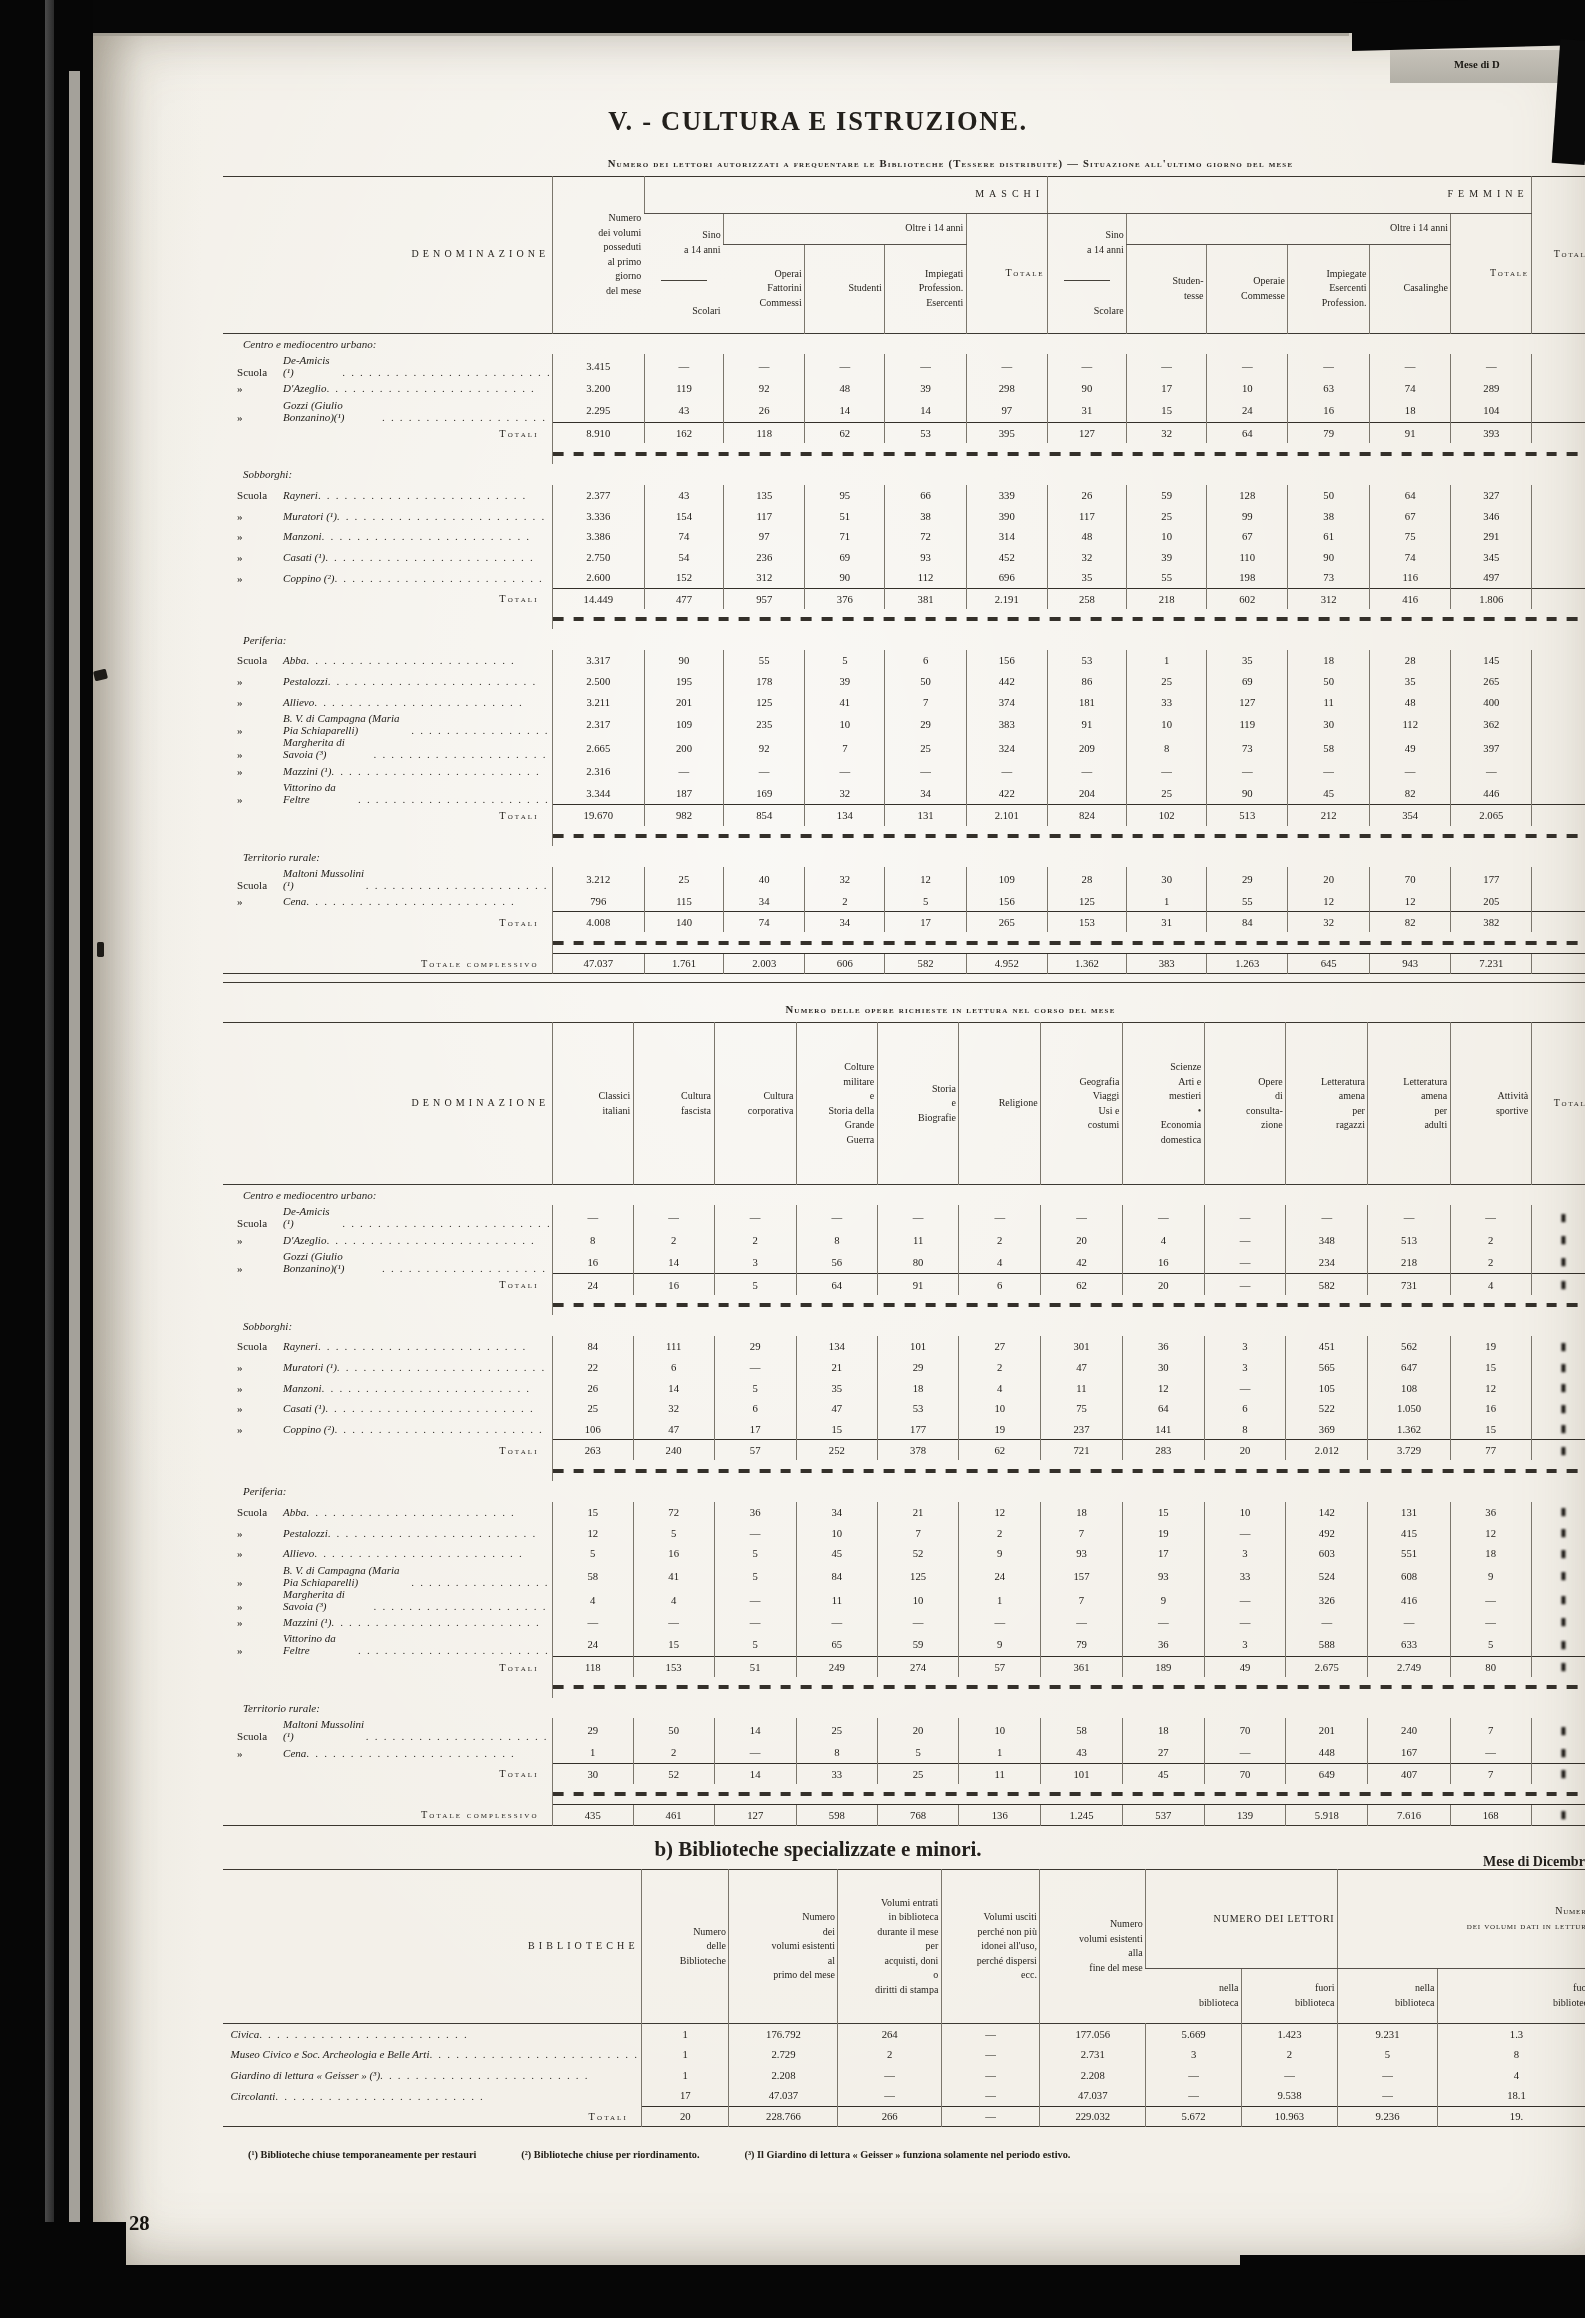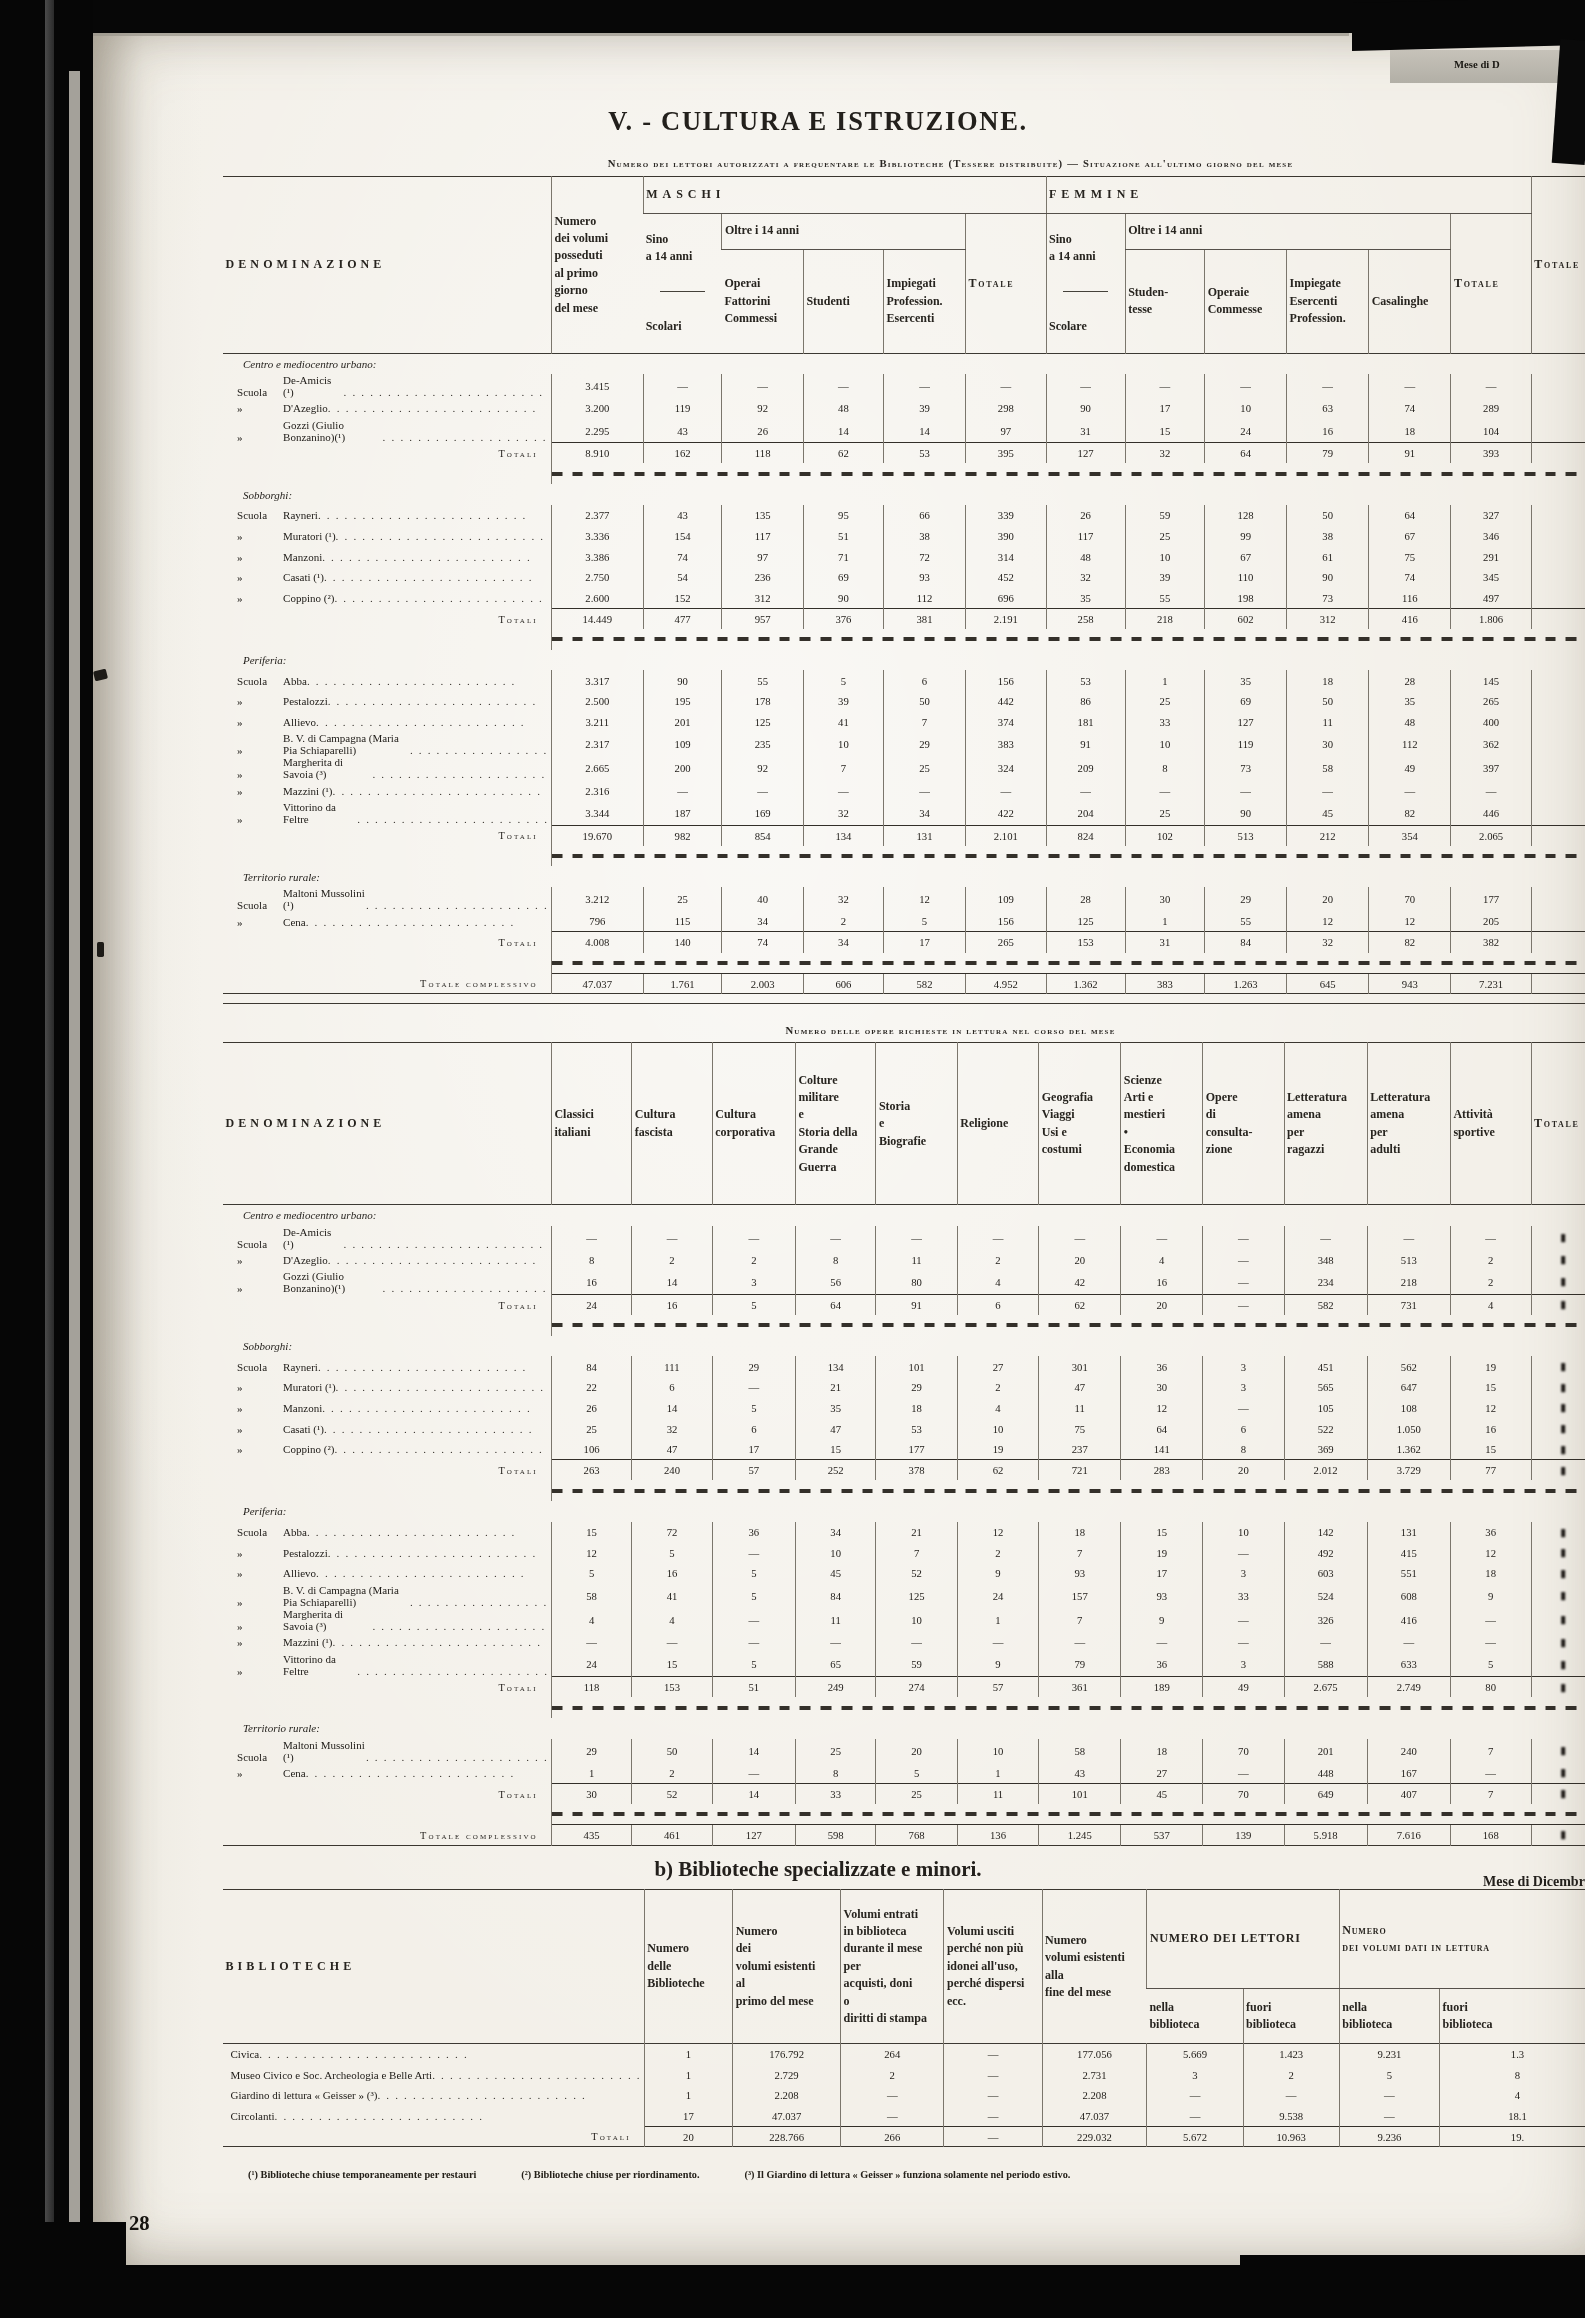--- a/index.html
+++ b/index.html
@@ -17,38 +17,38 @@
   .head-block{width:1190px;text-align:center;}
   .title{font-size:26.5px;font-weight:700;letter-spacing:1.7px;}
   .subtitle{margin-top:10px;font-size:14px;font-weight:600;}
   .cap{margin-top:20px;font-variant:small-caps;font-size:10.7px;letter-spacing:1.2px;
        width:1455px;text-align:center;font-weight:600;color:#2a2723;}
   
   table.t{border-collapse:collapse;table-layout:fixed;margin-top:6.6px;
           border-top:1.7px solid #3a362f;border-bottom:1.7px solid #3a362f;}
   .t th,.t td{border-left:0.8px solid #7b766c;padding:0 2.5px;overflow:hidden;}
   .t th:first-child,.t td:first-child{border-left:none;}
-  .t thead th{font-weight:700;text-align:left;vertical-align:middle;
-              font-size:12px;line-height:1.45;white-space:pre-line;color:#27241f;}
+  .t thead th{font-weight:400;text-align:right;vertical-align:middle;
+              font-size:10px;line-height:1.45;white-space:pre-line;color:#27241f;}
   .t thead{border-bottom:1.2px solid #3c3933;}
   th.den{font-size:10px;letter-spacing:4.1px;}
   th.grp{font-size:10.3px;letter-spacing:5px;border-bottom:0.8px solid #55504a;height:36px;}
   th.oltre{border-bottom:0.8px solid #55504a;font-size:10px;}
   th.two{vertical-align:middle;}
   th.two .a,th.two .b{display:block;white-space:pre-line;}
   th.two .rule{display:block;width:62%;margin:8.3px auto;border-top:0.8px solid #45413a;}
   th.totale{font-variant:small-caps;letter-spacing:1.7px;font-size:10.3px;}
   
   .t tbody tr{height:20.7px;}
   td.sec{font-style:italic;font-size:11px;padding-left:20px;color:#1f1c18;}
   td.lbl{font-size:11px;}
   .lblrow{display:flex;align-items:flex-end;}
   .pfx{flex:0 0 46px;padding-left:11.6px;}
   .pfx:empty{flex:0 0 5px;padding-left:0;}
-  .nm{max-width:169px;}
+  .nm{max-width:169px;font-style:italic;}
   #t3 .nm{max-width:281px;white-space:nowrap;}
   .lead{flex:1 1 auto;overflow:hidden;white-space:nowrap;letter-spacing:1.7px;color:#37332d;}
   .lead::after{content:" . . . . . . . . . . . . . . . . . . . . . . . .";}
   td.v{text-align:center;font-size:10.7px;color:#1e1b17;}
   tr.r-tot td.v,tr.r-grand td.v{border-top:0.8px solid #332f29;}
   tr.r-tot,tr.r-grand{height:28px;}
   tr.r-tot td.lbl,tr.r-grand td.lbl{text-align:right;padding-right:13.2px;}
   .totlbl{font-variant:small-caps;letter-spacing:2.1px;font-size:10.3px;color:#211e1a;text-align:right;}
   tr.r-sec{height:20px;}
   tr.r-dash{height:9px;}

